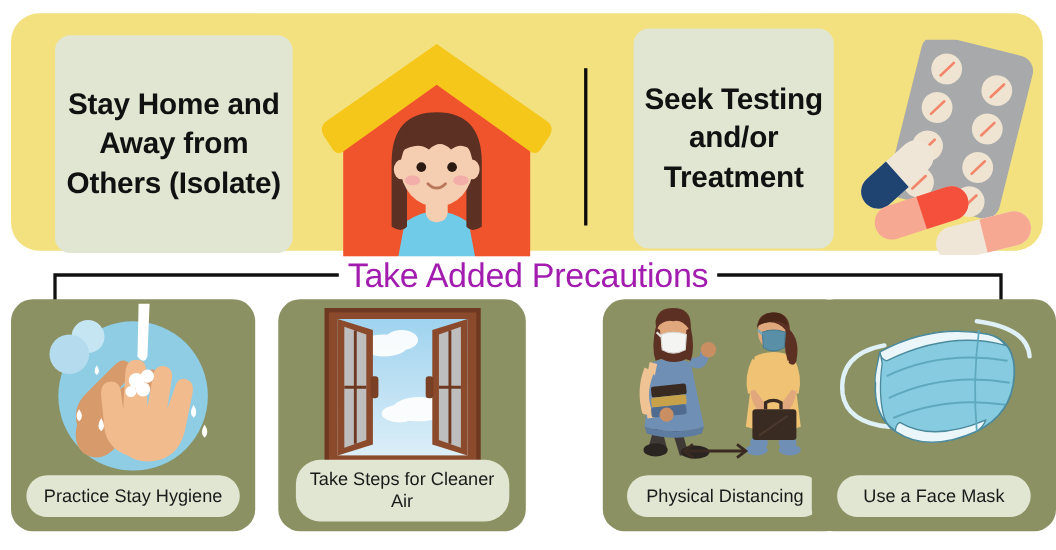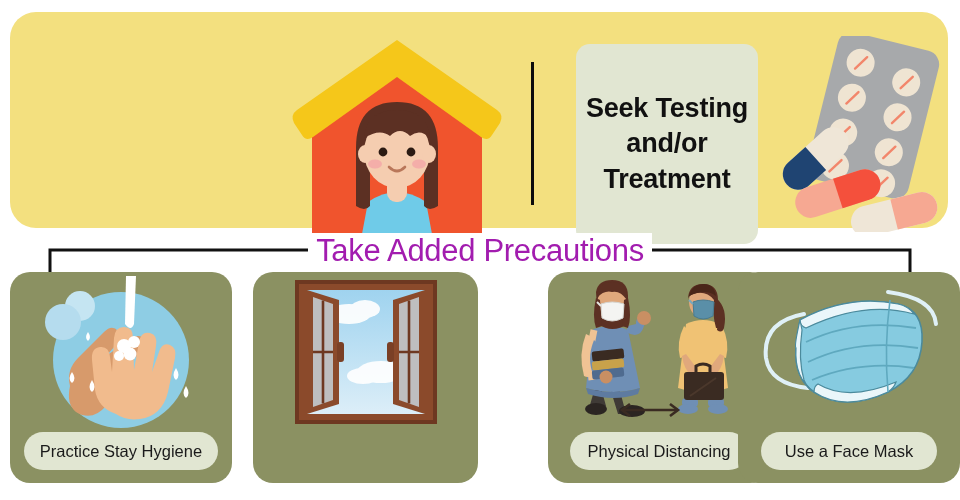--- a/index.html
+++ b/index.html
@@ -20,21 +20,21 @@
   .callout{
     position:absolute;
     background:#e1e6d2;border-radius:14px;
     display:flex;align-items:center;justify-content:center;
     text-align:center;
     color:#111111;font-weight:bold;
     line-height:1.30;
     letter-spacing:-0.2px;
   }
   #callout-isolate{left:40px;top:20px;width:216px;height:198px;font-size:27px;padding:0 6px;box-sizing:border-box;}
-  #callout-treatment{left:566px;top:32px;width:182px;height:200px;font-size:27px;padding:16px 4px;box-sizing:border-box;}
+  #callout-treatment{left:566px;top:14px;width:182px;height:200px;font-size:27px;padding:16px 4px;box-sizing:border-box;}
   .divider{
     position:absolute;left:521px;top:50px;width:3px;height:143px;background:#0c0c0c;
   }
 
   
   #house-art{position:absolute;left:276px;top:24px;width:222px;height:198px;overflow:hidden;}
 
   
   #pills-art{position:absolute;left:756px;top:24px;width:190px;height:196px;overflow:hidden;}
 
@@ -73,20 +73,23 @@
   #label-2{width:178px;height:38px;}
   #label-3{width:176px;height:38px;margin-top:28px;}
 </style>
 </head>
 <body>
 
 <div id="stage">
 
   <div class="banner">
 
+    <div class="callout" id="callout-isolate">
+      <span>Stay Home and Away from Others (Isolate)</span>
+    </div>
 
     <div id="house-art">
       <svg viewBox="0 0 222 198" width="222" height="198" aria-hidden="true">
 
         <path d="M26 66 L111 6 L196 66 L196 198 L26 198 Z" fill="#f0542d"></path>
 
         <path d="M111 4 L211 74 Q218 79 214 87 L206 99 Q202 106 195 101 L111 41 L27 101 Q20 106 16 99 L8 87 Q4 79 11 74 Z" fill="#f5c71a"></path>
 
         <path d="M82 166 Q111 146 140 166 L146 198 L76 198 Z" fill="#6fcbe8"></path>
 
@@ -243,20 +246,23 @@
           <path d="M172 14 L140 24 L140 128 L172 138 Z" fill="#8b4a2b"></path>
           <path d="M166 21 L146 28 L146 124 L166 131 Z" fill="#cfe6f2" opacity="0.75"></path>
           <line x1="156" y1="24.5" x2="156" y2="127.5" stroke="#6e3821" stroke-width="2.6"></line>
           <line x1="146" y1="76" x2="166" y2="76" stroke="#6e3821" stroke-width="2.6"></line>
           <rect x="134" y="66" width="7" height="20" rx="3" fill="#7a4026"></rect>
         </g>
 
         <rect x="44" y="6" width="138" height="140" fill="none" stroke="#6e3821" stroke-width="4"></rect>
       </svg>
     </div>
+    <div class="card-label" id="label-1">
+      <span>Take Steps for Cleaner Air</span>
+    </div>
   </div>
 
   <div class="card" id="card-2">
     <div class="card-art">
       <svg viewBox="0 0 222 152" width="222" height="152" aria-hidden="true">
 
         <g>
 
           <path d="M52 108 L58 130 L50 134 Q40 136 42 129 L48 108 Z" fill="#3f3a36"></path>
           <path d="M70 108 L76 130 L92 132 Q99 134 92 138 L70 138 L62 112 Z" fill="#3f3a36"></path>

